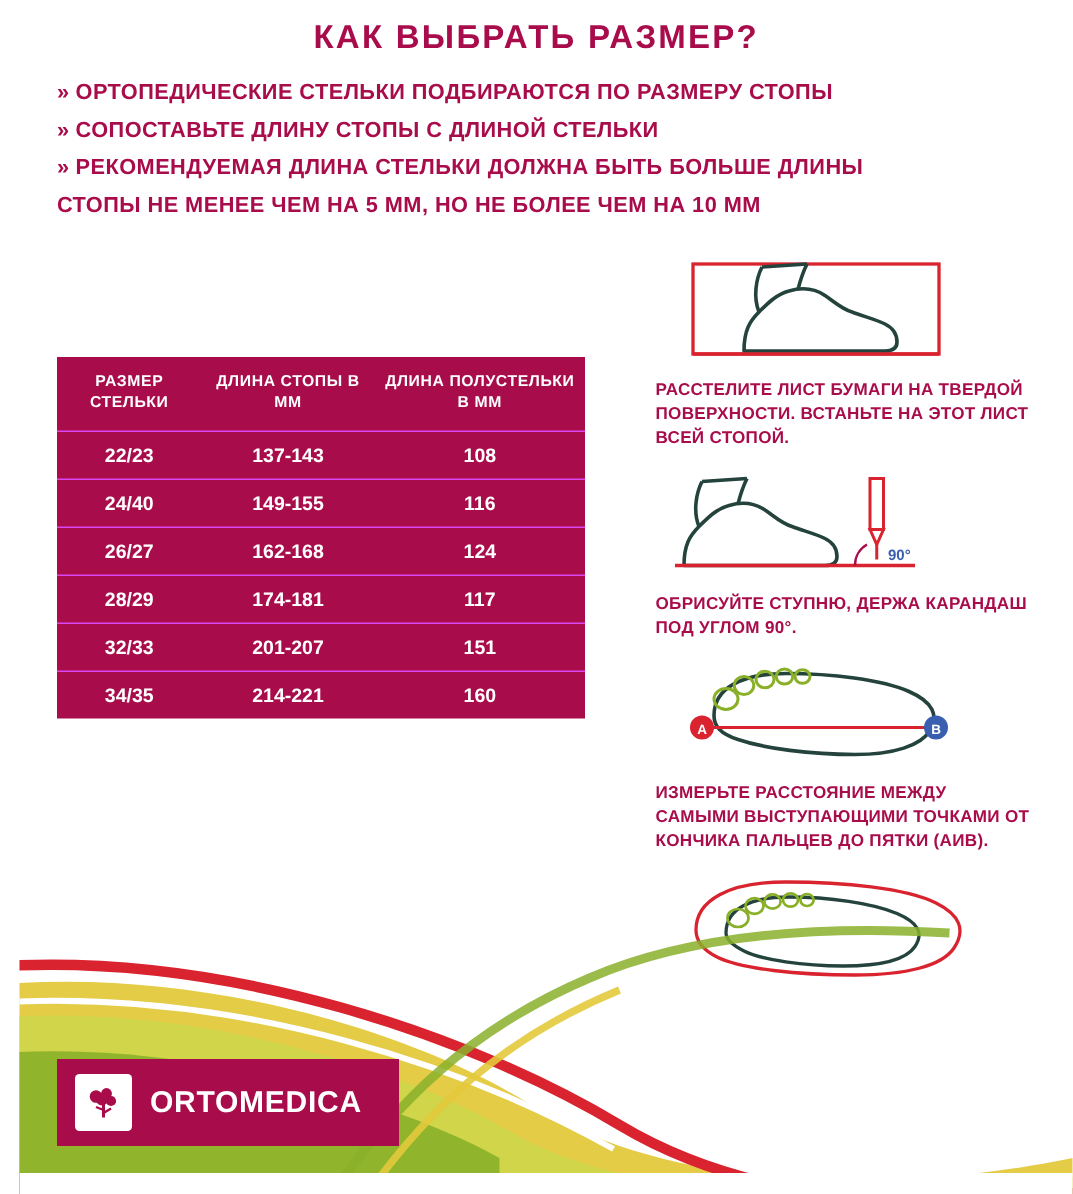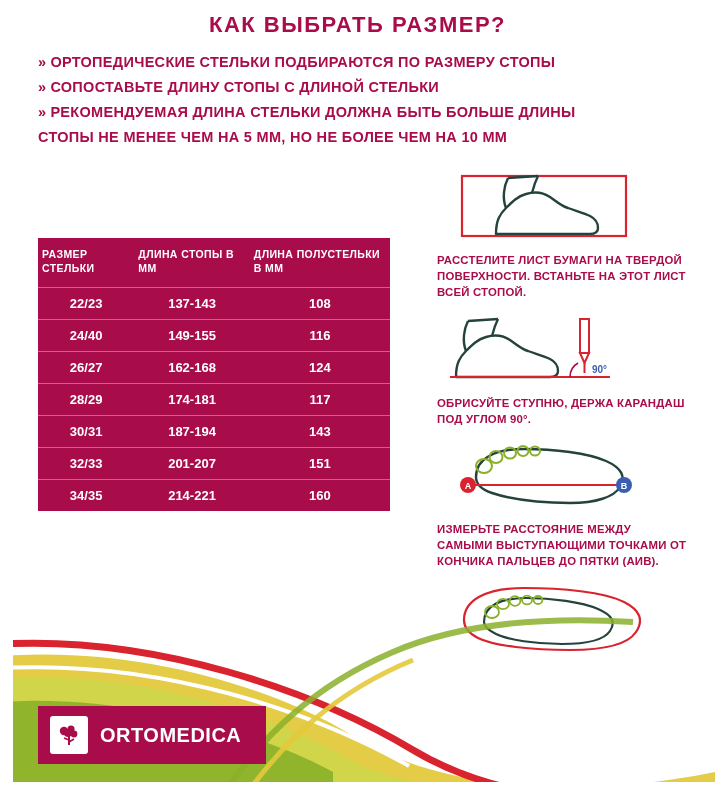--- a/index.html
+++ b/index.html
@@ -62,21 +62,21 @@
     border-collapse: collapse;
     width: 352px;
     background: #a90c4b;
   }
   table.sizes th {
     color: #ffffff;
     font-size: 10.5px;
     font-weight: bold;
     letter-spacing: 0.4px;
     padding: 10px 4px 12px 4px;
-    text-align: left;
+    text-align: center;
     line-height: 1.3;
     text-transform: uppercase;
     vertical-align: middle;
   }
   table.sizes td {
     color: #ffffff;
     font-size: 13px;
     font-weight: bold;
     text-align: center;
     padding: 8px 4px;
@@ -193,25 +193,20 @@
           <td class="col0">26/27</td>
           <td class="col1">162-168</td>
           <td class="col2">124</td>
         </tr>
         <tr>
           <td class="col0">28/29</td>
           <td class="col1">174-181</td>
           <td class="col2">117</td>
         </tr>
         <tr>
-          <td class="col0">30/31</td>
-          <td class="col1">187-194</td>
-          <td class="col2">143</td>
-        </tr>
-        <tr>
           <td class="col0">32/33</td>
           <td class="col1">201-207</td>
           <td class="col2">151</td>
         </tr>
         <tr>
           <td class="col0">34/35</td>
           <td class="col1">214-221</td>
           <td class="col2">160</td>
         </tr>
       </tbody>

